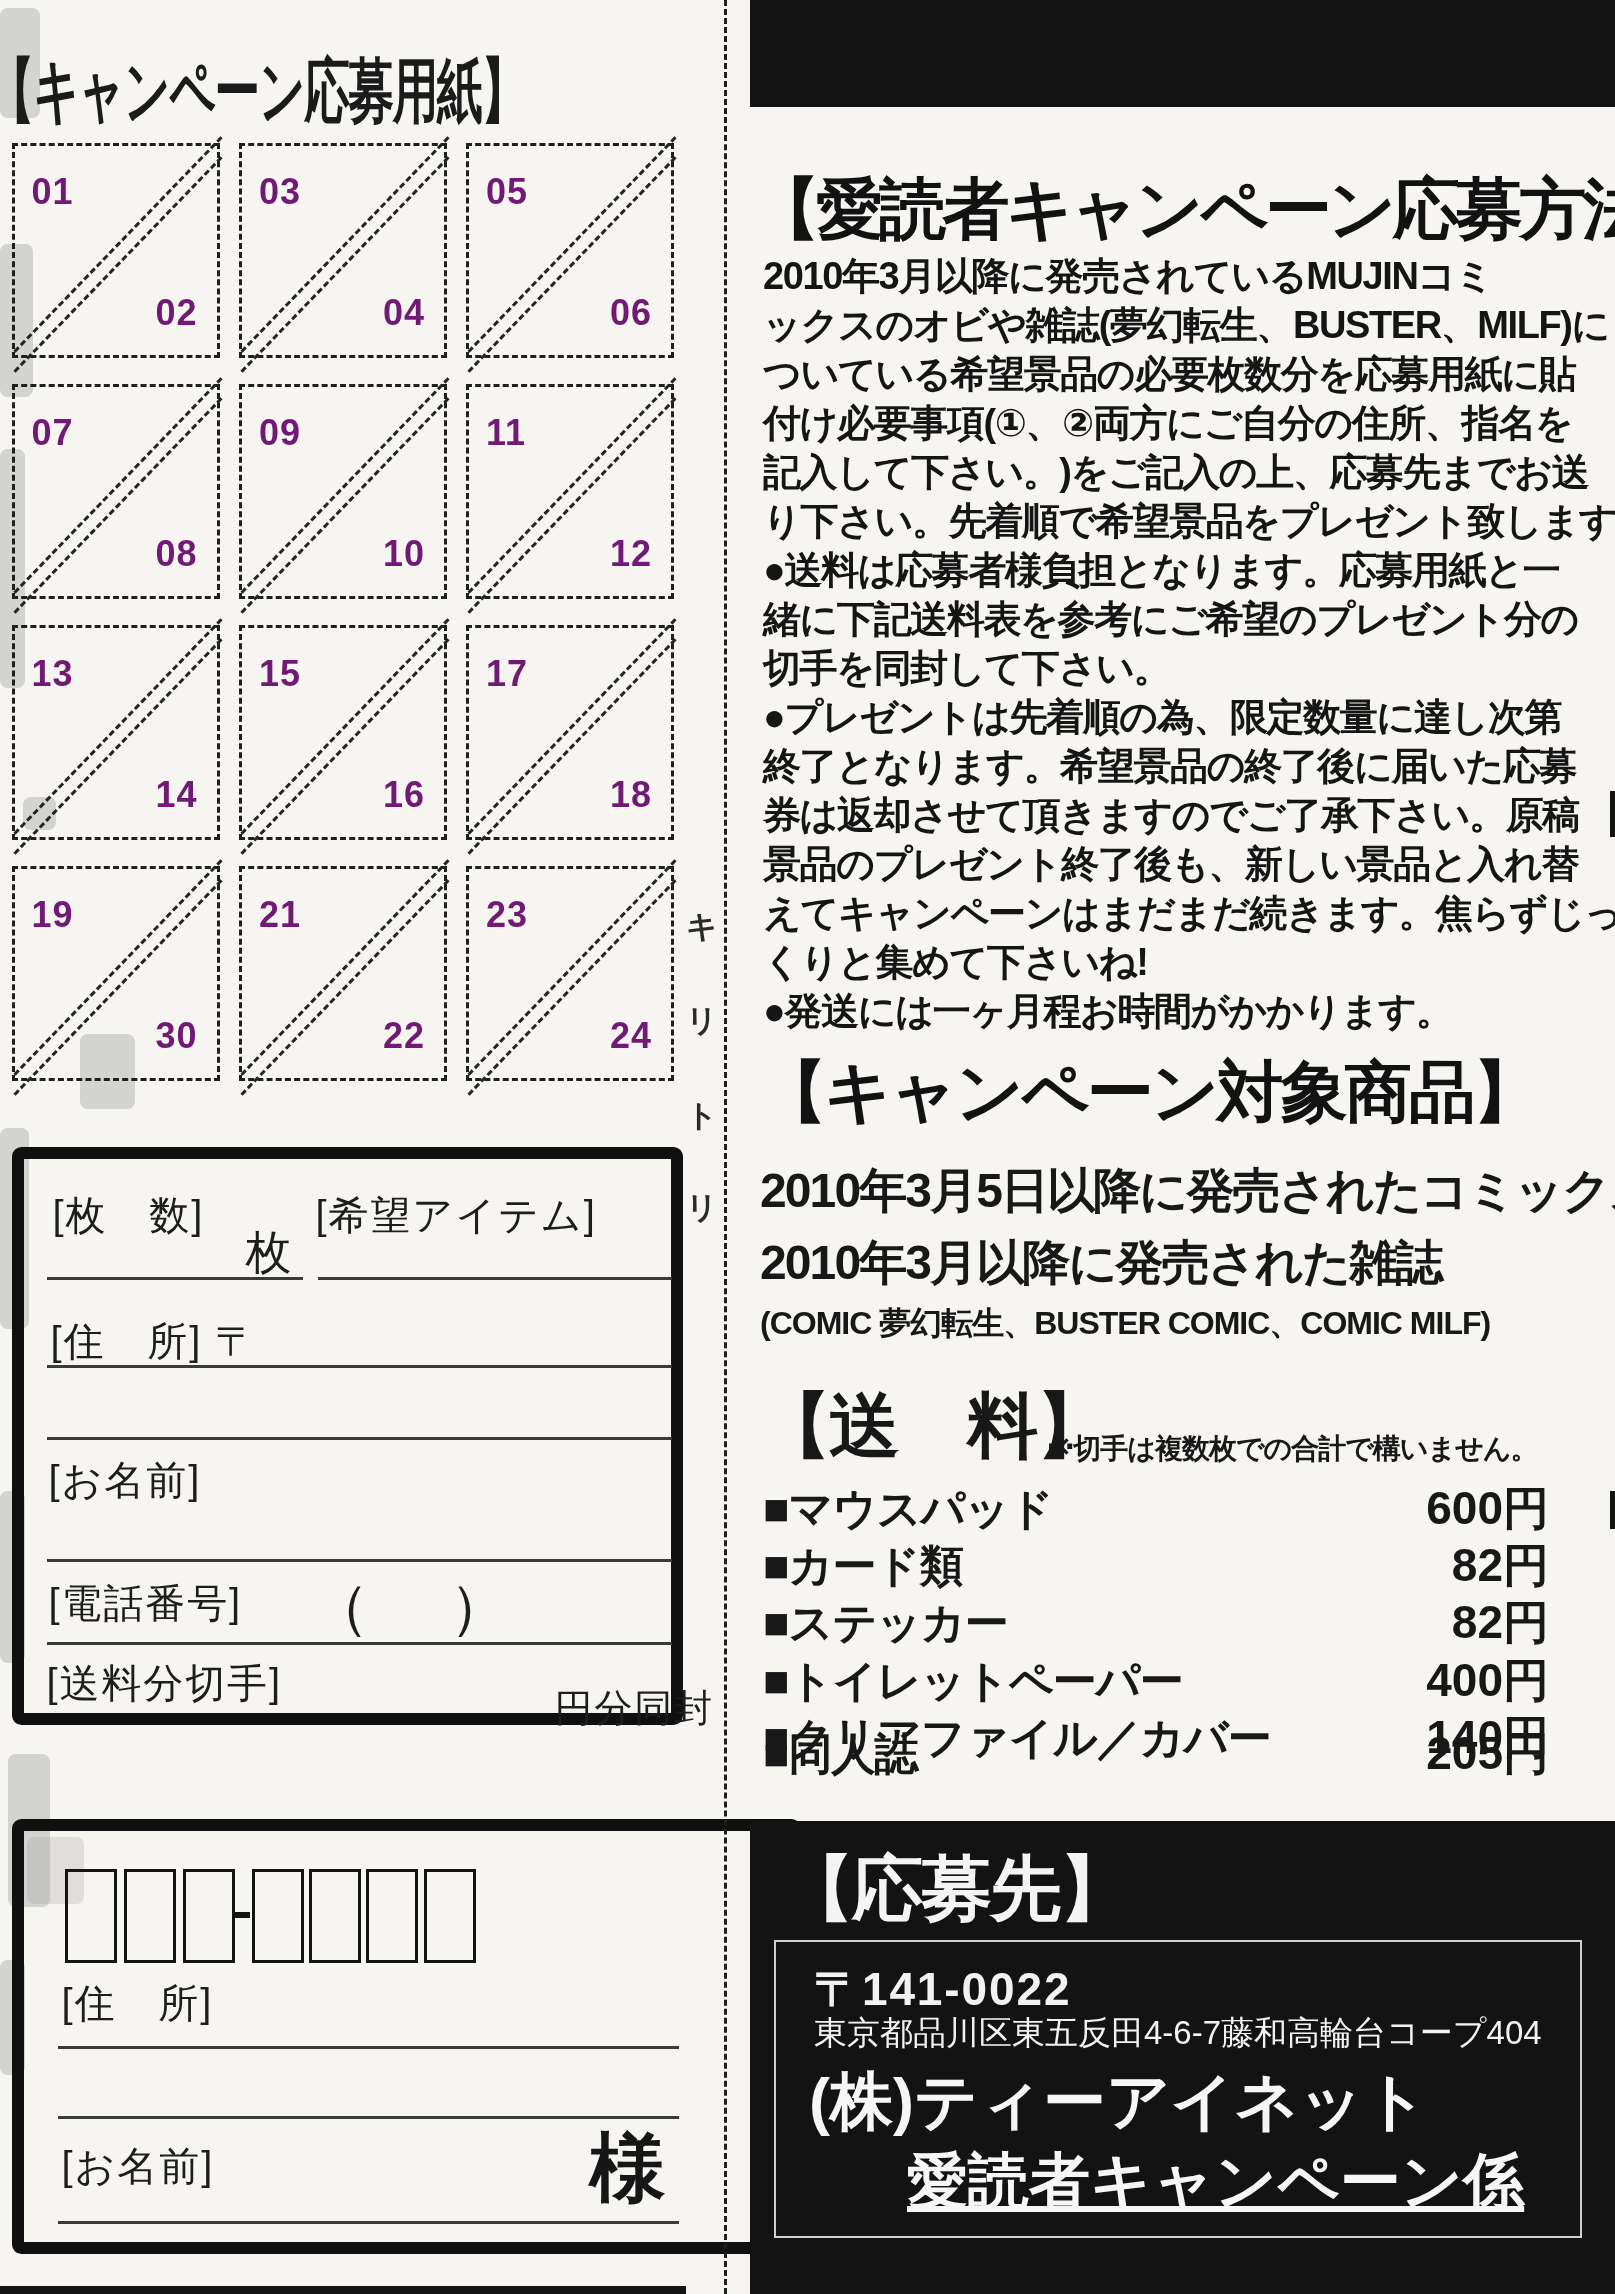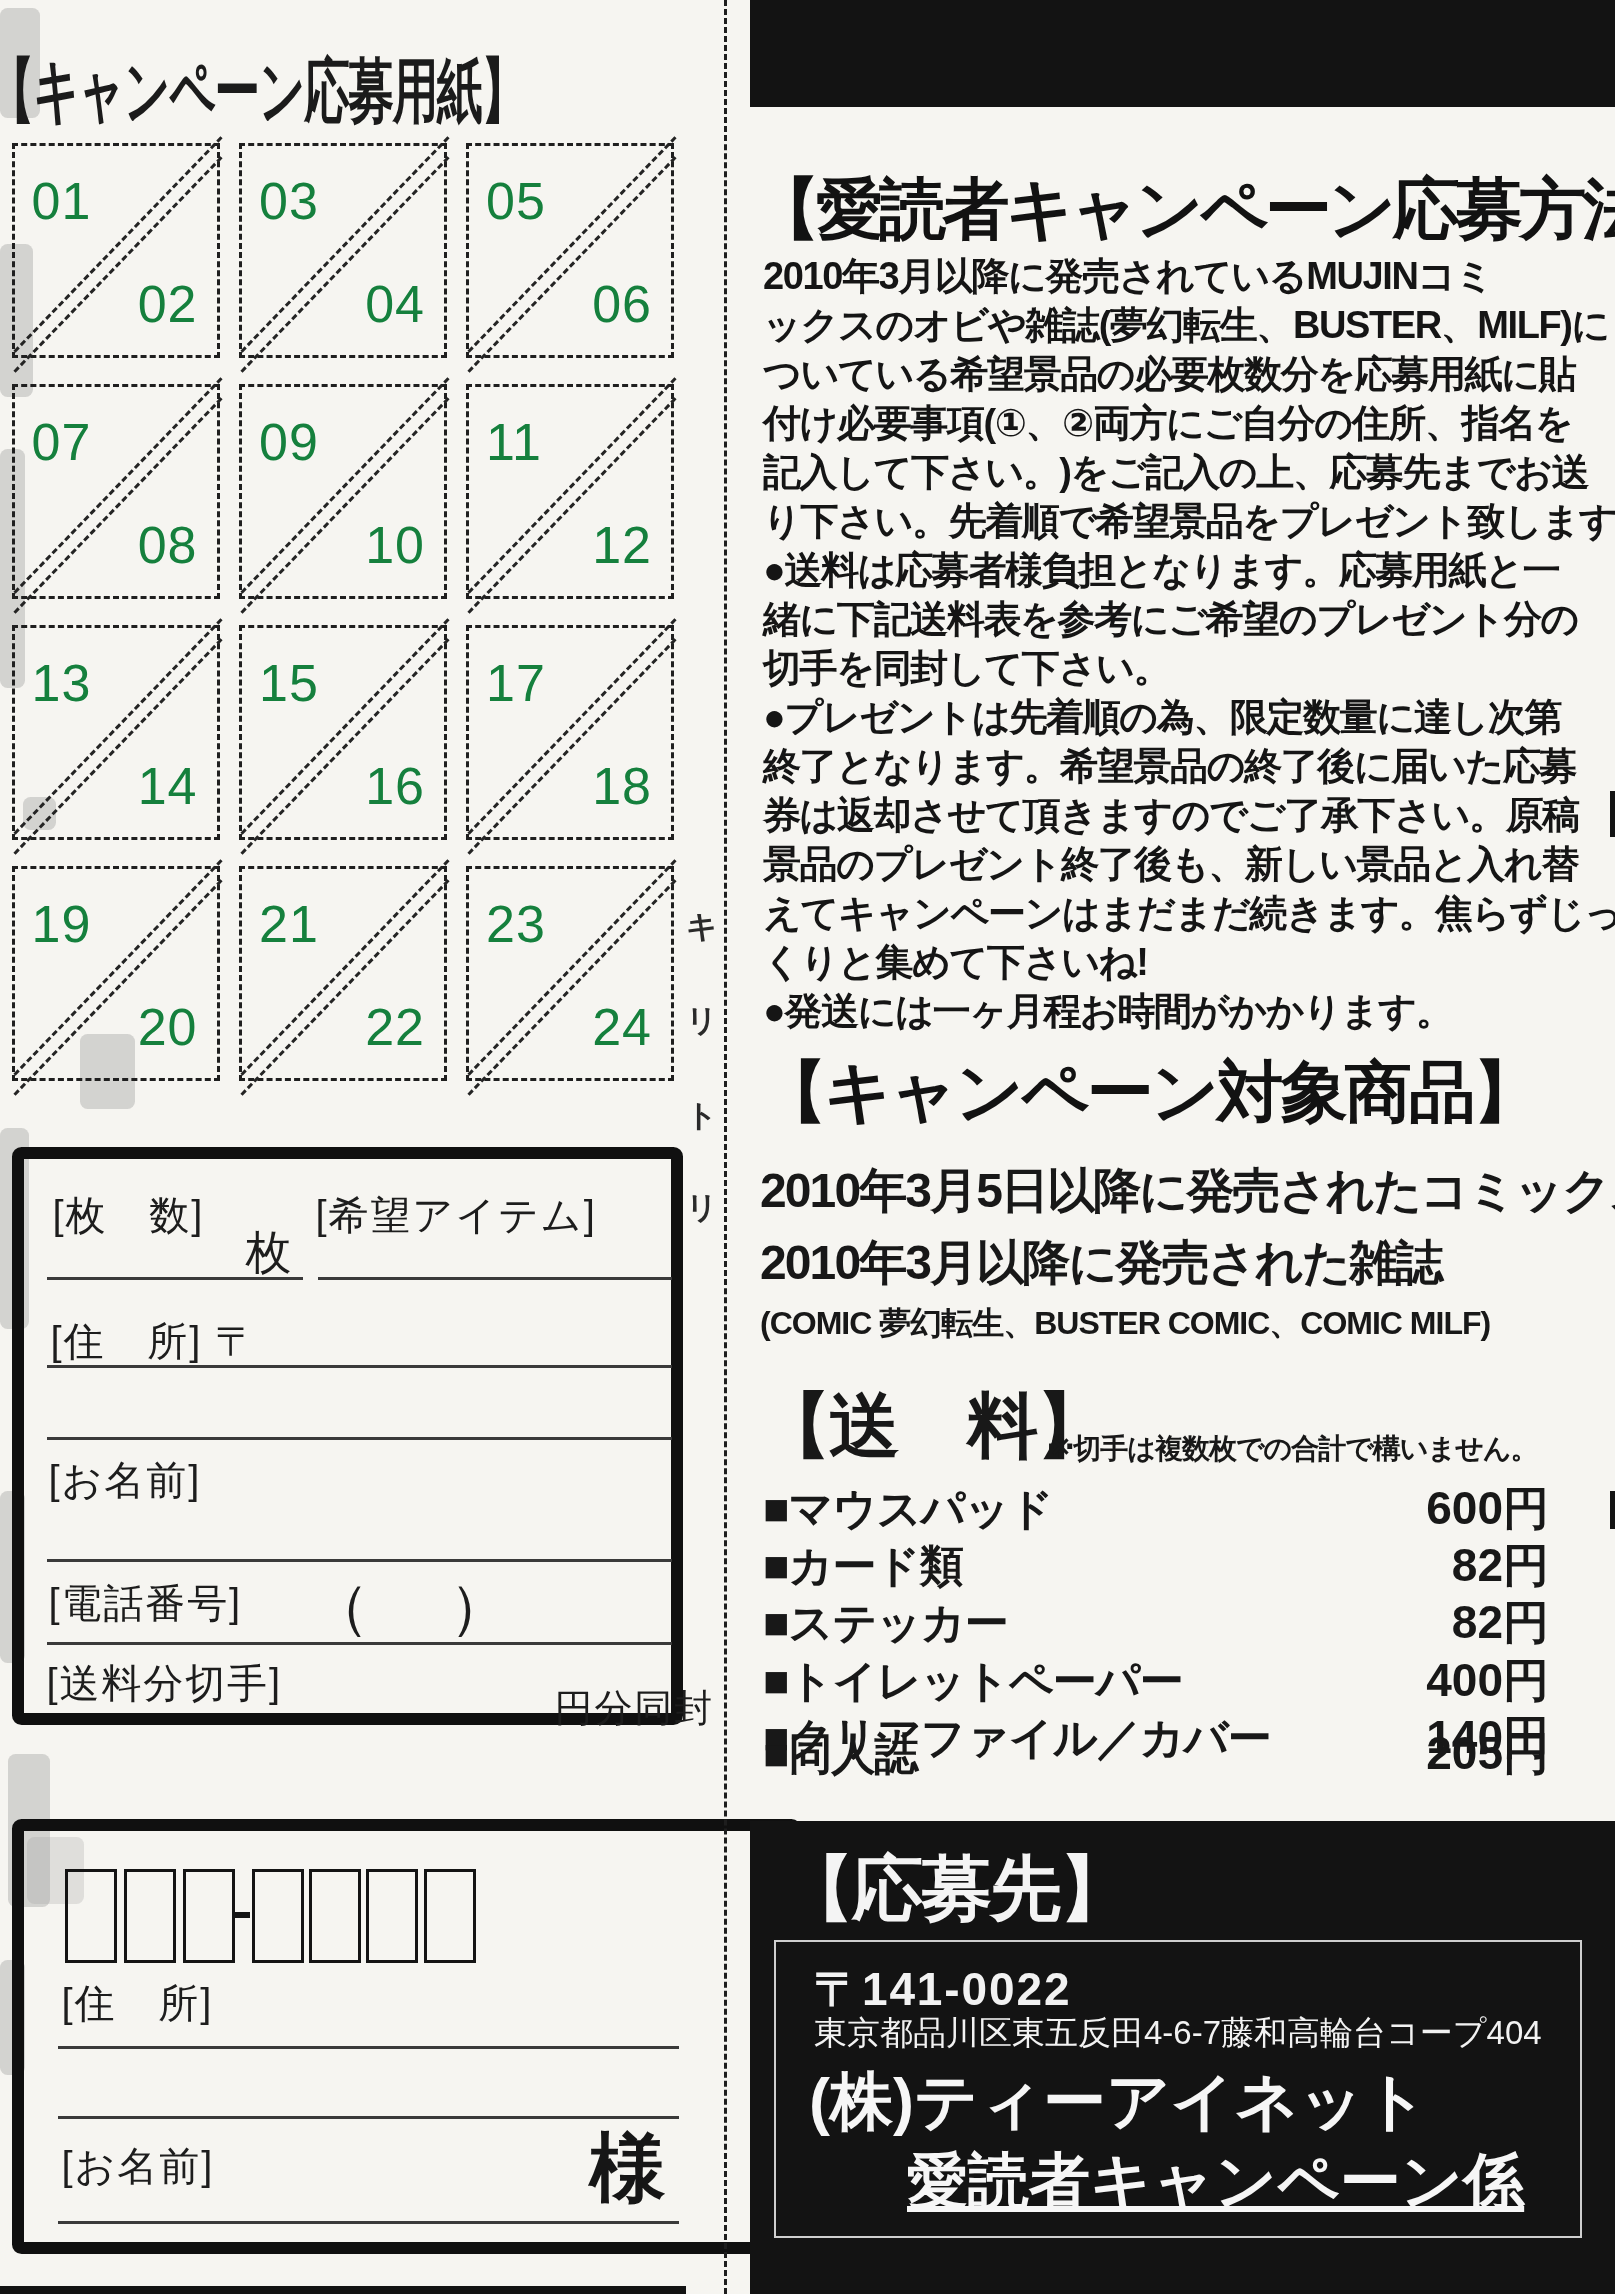--- a/index.html
+++ b/index.html
@@ -13,21 +13,21 @@
   
   .page-title{
     font-size:67px;font-weight:900;letter-spacing:-1.9px;white-space:nowrap;
     transform:scale(.68,1.05);transform-origin:left top;color:#1b1b1b;
   }
   .stamp-box{
     position:absolute;width:208px;height:215px;box-sizing:border-box;
     border:3.8px dashed #1f1f1f;
   }
   .stamp-box .num{
-    position:absolute;font-size:52px;font-weight:400;color:#15803d;
+    position:absolute;font-size:36px;font-weight:700;color:#701a75;
     letter-spacing:1px;
   }
   .stamp-box .num.top{left:17px;top:25px;}
   .stamp-box .num.bot{right:19px;bottom:21px;}
   .diag{
     position:absolute;width:298px;height:0;border-top:3.8px dashed #242424;
     left:-46px;transform:rotate(-46deg);transform-origin:center;
   }
   .diag.d1{top:97px;}
   .diag.d2{top:117px;}
@@ -136,21 +136,21 @@
 <div class="stamp-box" style="left:466px;top:625px;">
   <span class="num top">17</span>
   <div class="diag d1"></div>
     <div class="diag d2"></div>
   <span class="num bot">18</span>
 </div>
 <div class="stamp-box" style="left:11.5px;top:866px;">
   <span class="num top">19</span>
   <div class="diag d1"></div>
     <div class="diag d2"></div>
-  <span class="num bot">20</span>
+  <span class="num bot">30</span>
 </div>
 <div class="stamp-box" style="left:239px;top:866px;">
   <span class="num top">21</span>
   <div class="diag d1"></div>
     <div class="diag d2"></div>
   <span class="num bot">22</span>
 </div>
 <div class="stamp-box" style="left:466px;top:866px;">
   <span class="num top">23</span>
   <div class="diag d1"></div>

